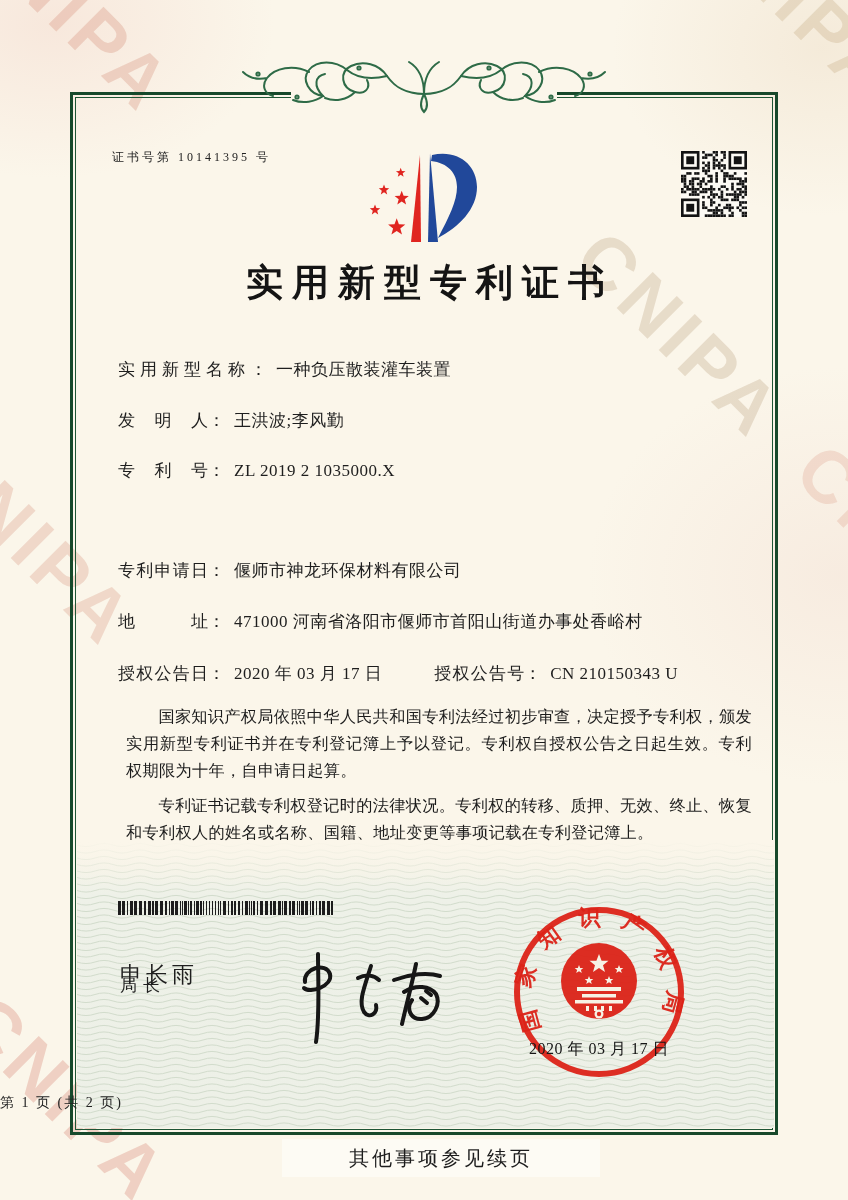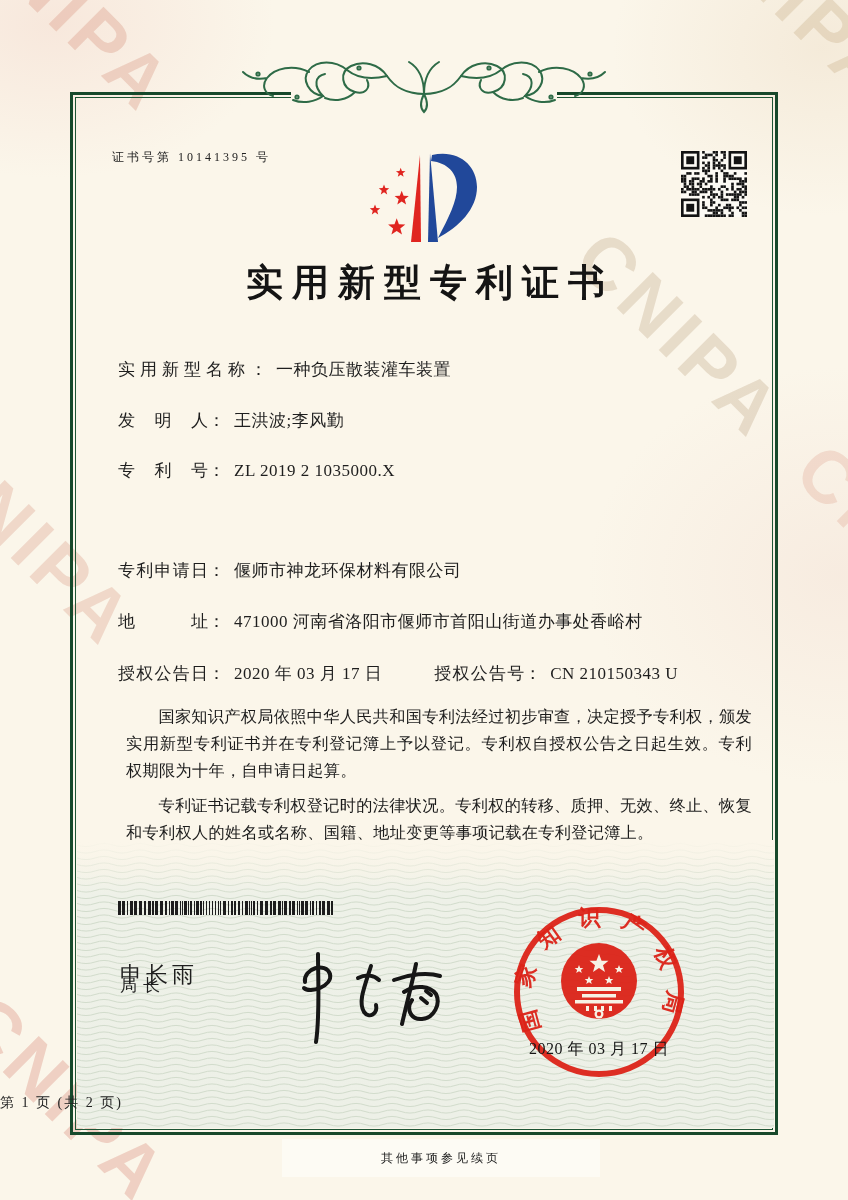--- a/index.html
+++ b/index.html
@@ -56,21 +56,21 @@
   .barcode{position:absolute; z-index:2; left:118px; top:901px;}
   .signer-title{position:absolute; z-index:2; left:120px; top:974px; font-size:17px; letter-spacing:6px;}
   .signer-name{position:absolute; z-index:2; left:120px; top:960px; font-size:22px; letter-spacing:4px;}
   .signature{position:absolute; z-index:2; left:258px; top:950px;}
   .seal{position:absolute; z-index:3; left:510px; top:903px;}
   .seal-date{position:absolute; z-index:4; left:508px; top:1039px; width:182px; text-align:center;
              font-size:16px; letter-spacing:.5px; color:#161616;}
   .page-no{position:absolute; z-index:2; left:0; right:0; top:1094px; text-align:left;
            font-size:14px; letter-spacing:2px; color:#222;}
   .cont-note{position:absolute; z-index:2; left:282px; top:1139px; width:318px; height:38px;
-             background:#fdfbf4; text-align:center; line-height:38px; font-size:12px; letter-spacing:3px; color:#1c1c1c;}
+             background:#fdfbf4; text-align:center; line-height:38px; font-size:20px; letter-spacing:3px; color:#1c1c1c;}
 </style>
 </head>
 <body>
 
 <div class="page">
 
   <div class="wm wm1"><span>CNIPA</span></div>
   <div class="wm wm2"><span>CNIPA</span></div>
   <div class="wm wm3"><span>CNIPA</span></div>
   <div class="wm wm4"><span>CNIPA</span></div>

